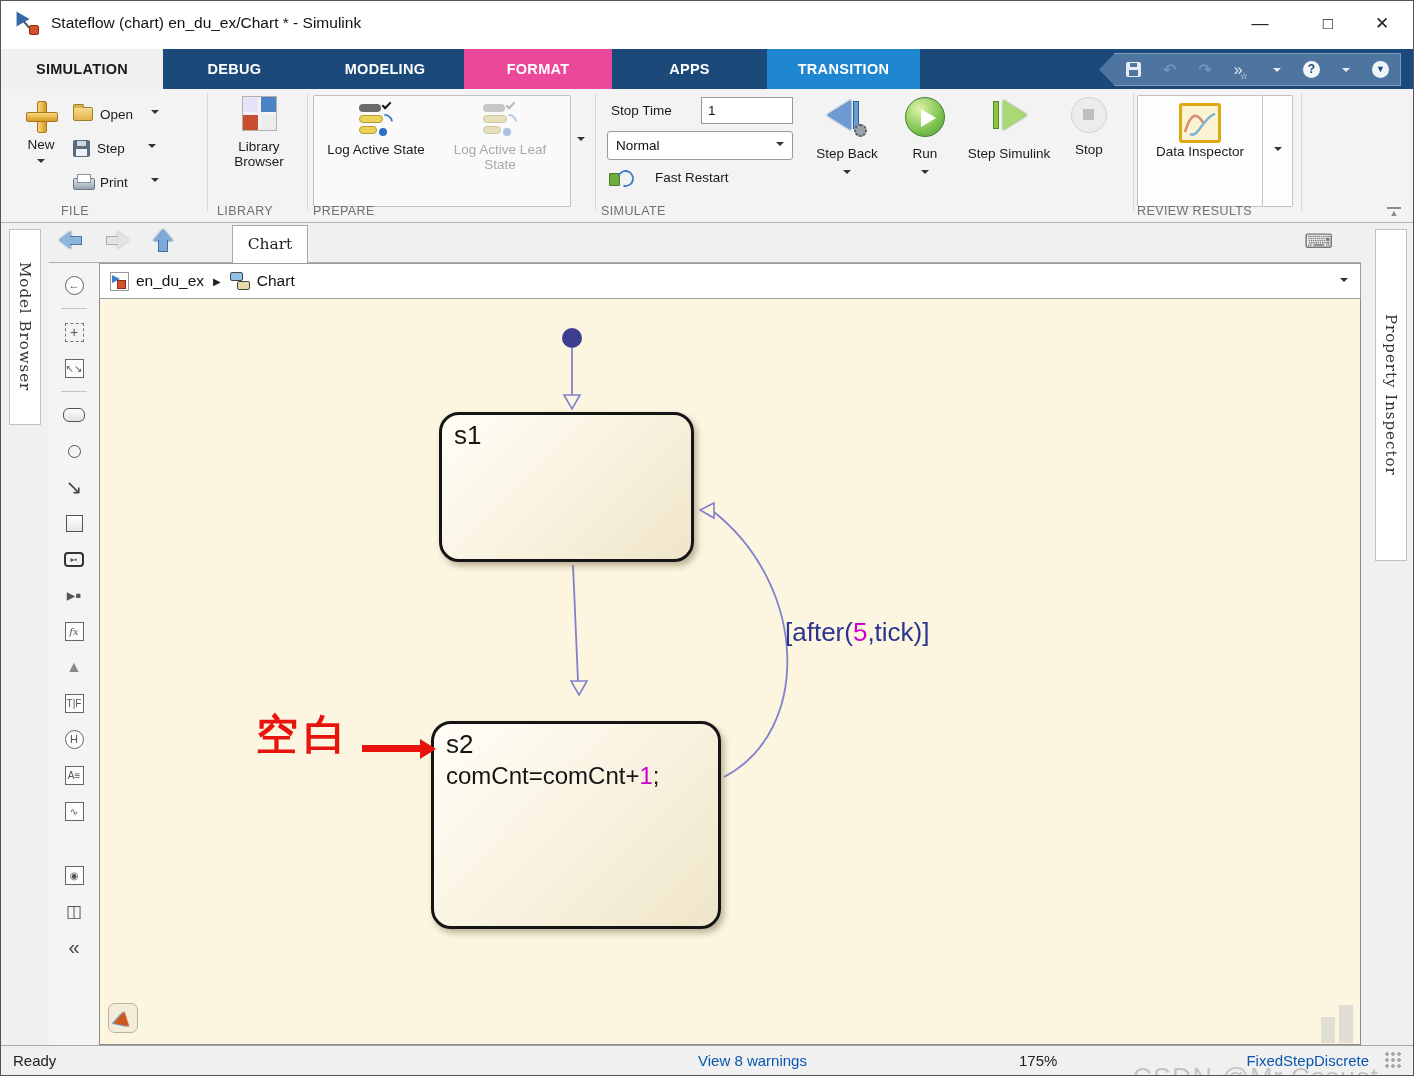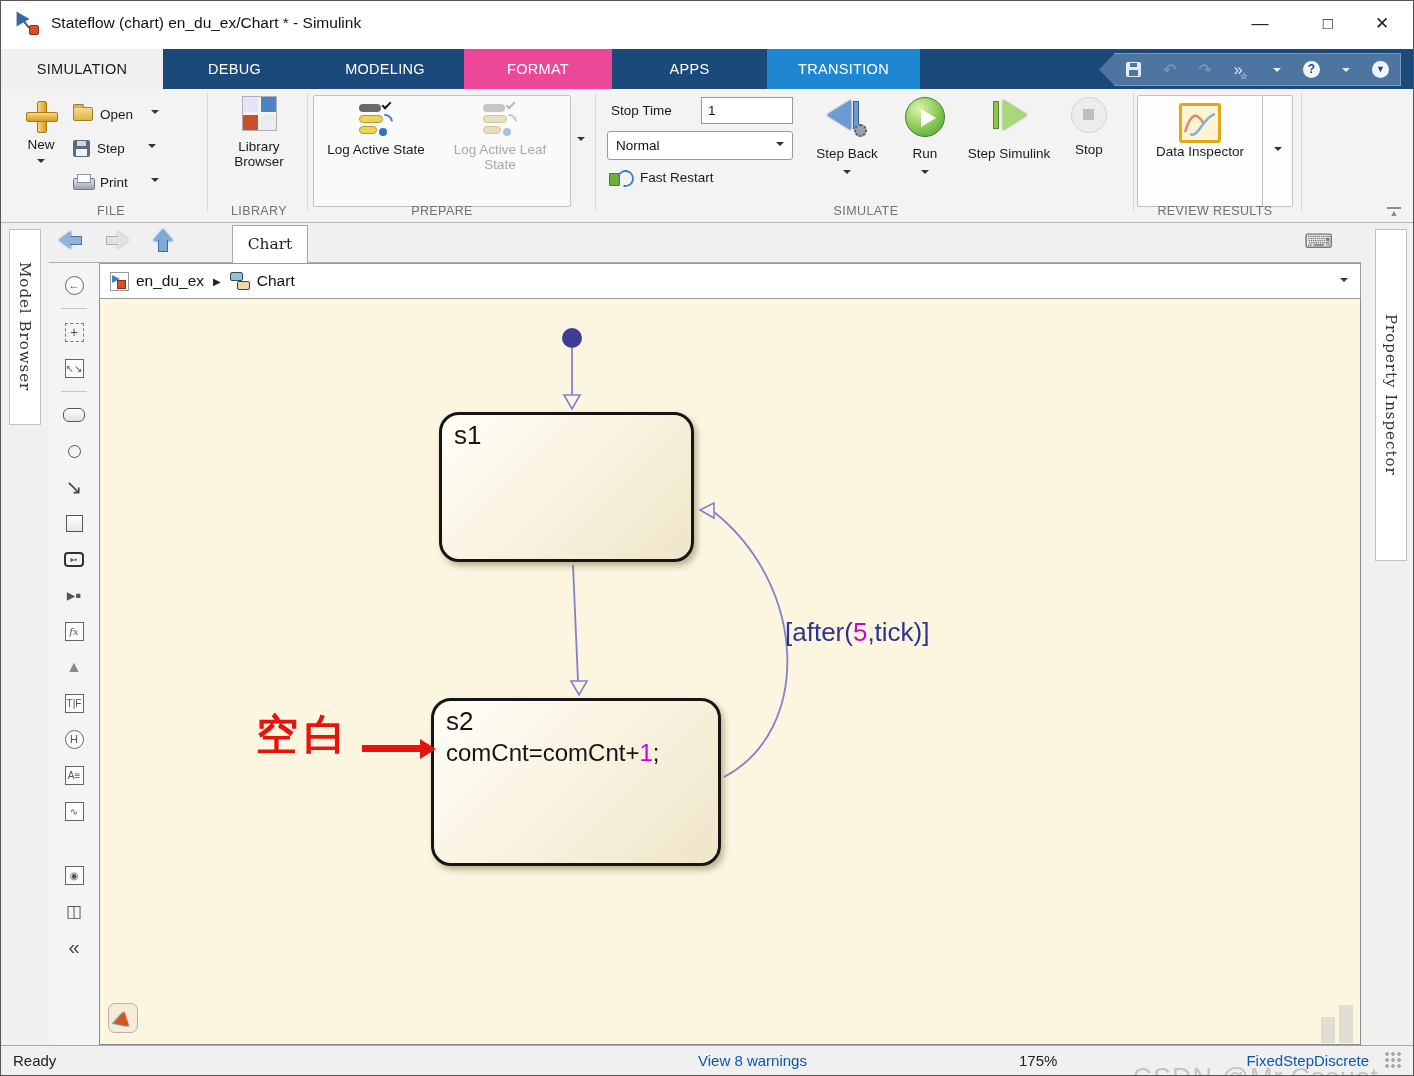--- a/index.html
+++ b/index.html
@@ -12,39 +12,39 @@
   #title-icon .tri{position:absolute;left:0;top:1px;width:0;height:0;border-top:7px solid transparent;border-bottom:7px solid transparent;border-left:12px solid #3f7ec8;}
   #title-icon .tri:before{content:"";position:absolute;left:-13px;top:-8px;width:0;height:0;border-top:8px solid transparent;border-bottom:8px solid transparent;border-left:14px solid rgba(30,60,110,.35);}
   #title-icon .sq{position:absolute;right:2px;bottom:0;width:10px;height:10px;background:#d4502a;border:1.5px solid #8c2f14;border-radius:2px;}
   #title-icon .ln{position:absolute;left:8px;top:8px;width:2px;height:10px;background:#555;transform:rotate(-40deg);}
   #title-text{position:absolute;left:50px;top:13px;font-size:15.5px;color:#111;}
   .winbtn{position:absolute;top:6px;width:46px;height:34px;text-align:center;line-height:34px;font-size:17px;color:#222;}
   #btn-min{right:130px;} #btn-max{right:62px;} #btn-close{right:8px;}
 
   
   #tabrow{position:absolute;left:0;top:48px;width:100%;height:40px;background:#1b4a7a;display:flex;}
-  .rtab{height:40px;line-height:40px;text-align:center;color:#fff;font-size:14.5px;font-weight:normal;letter-spacing:.3px;}
+  .rtab{height:40px;line-height:40px;text-align:center;color:#fff;font-size:14.5px;font-weight:bold;letter-spacing:.3px;}
   .rtab--active{background:#f0f0f0;color:#1a1a1a;}
   .rtab--format{background:#ec4899;}
   .rtab--transition{background:#1f86d2;}
   #qat{position:absolute;right:12px;top:52px;width:302px;height:33px;background:#4d759f;border:1px solid #7b9cbd;border-left:none;display:flex;align-items:center;justify-content:space-around;padding-left:16px;clip-path:polygon(16px 0,100% 0,100% 100%,16px 100%,0 50%);}
   .qat-glyph{color:#dfe8f2;font-size:16px;line-height:1;}
   .qat-dim{color:#7e9cba;}
   .mini-floppy{width:15px;height:15px;background:#e4ebf4;border-radius:2px;position:relative;}
   .mini-floppy:before{content:"";position:absolute;left:3px;bottom:1px;width:9px;height:6px;background:#51759d;}
   .mini-floppy:after{content:"";position:absolute;left:4px;top:1px;width:7px;height:4px;background:#51759d;}
   .qat-star{font-size:9px;position:relative;top:4px;left:-3px;color:#fff;}
   .caret-w{width:0;height:0;border:4px solid transparent;border-top-color:#e8eef5;margin-top:4px;}
   .qat-help{width:17px;height:17px;border-radius:50%;background:#f2f6fa;color:#27496e;font-size:12px;font-weight:bold;text-align:center;line-height:17px;}
   .qat-park{width:17px;height:17px;border-radius:50%;background:#eef3f8;color:#1b4a7a;font-size:9px;text-align:center;line-height:17px;}
 
   
   #ribbon{position:absolute;left:0;top:88px;width:100%;height:134px;background:#f3f3f3;border-bottom:1px solid #b5b5b5;}
   .vsep{position:absolute;top:4px;width:1px;height:118px;background:#d8d8d8;}
-  .grp-label{position:absolute;bottom:4px;font-size:12.5px;color:#707070;letter-spacing:.4px;text-align:center;}
+  .grp-label{position:absolute;bottom:4px;font-size:12.5px;color:#707070;letter-spacing:.4px;}
   .lbl{font-size:13.5px;color:#1a1a1a;}
   .lbl-dim{color:#a8a8a8;}
   .caret{width:0;height:0;border:4.5px solid transparent;border-top-color:#333;display:inline-block;}
 
   
   #btn-new{position:absolute;left:14px;top:8px;width:52px;height:98px;text-align:center;}
   .ico-plus{position:relative;display:inline-block;width:30px;height:30px;margin-top:4px;}
   .ico-plus:before{content:"";position:absolute;left:11px;top:0;width:8px;height:30px;background:linear-gradient(90deg,#f6d879,#d99a26);border:1px solid #a8761c;border-radius:2px;}
   .ico-plus:after{content:"";position:absolute;left:0;top:11px;width:30px;height:8px;background:linear-gradient(180deg,#f6d879,#d99a26);border:1px solid #a8761c;border-radius:2px;}
   .file-row{position:absolute;left:72px;width:128px;height:26px;display:flex;align-items:center;gap:7px;}
@@ -78,21 +78,21 @@
   .ico-log .dot{position:absolute;right:8px;bottom:2px;width:8px;height:8px;border-radius:50%;background:#2f6fc4;}
   .ico-log .arc{position:absolute;right:2px;bottom:8px;width:16px;height:16px;border:2.5px solid transparent;border-top-color:#3f82d2;border-radius:50%;transform:rotate(40deg);}
   .ico-log--dim .b1{background:#c6c6c6;} .ico-log--dim .b2,.ico-log--dim .b3{background:#e7e0bd;border-color:#cfc79f;}
   .ico-log--dim .chk{border-color:#b5b5b5;} .ico-log--dim .dot{background:#a9c2df;} .ico-log--dim .arc{border-top-color:#b3cae2;}
   #prepare-caret{position:absolute;left:576px;top:48px;}
 
   
   #stoptime-label{position:absolute;left:610px;top:14px;font-size:13.5px;color:#1a1a1a;}
   #stoptime-input{position:absolute;left:700px;top:8px;width:92px;height:27px;border:1px solid #9a9a9a;background:#fff;font-size:13.5px;padding:0 6px;color:#111;}
   #mode-select{position:absolute;left:606px;top:42px;width:186px;height:29px;background:#fff;border:1px solid #9a9a9a;border-radius:3px;font-size:13.5px;color:#111;display:flex;align-items:center;justify-content:space-between;padding:0 8px;}
-  #fast-restart{position:absolute;left:608px;top:80px;display:flex;align-items:center;gap:7px;}
+  #fast-restart{position:absolute;left:608px;top:80px;display:flex;align-items:center;gap:22px;}
   .ico-fr{position:relative;width:24px;height:17px;}
   .ico-fr:before{content:"";position:absolute;left:0;top:4px;width:9px;height:11px;background:#6fae3e;border:1px solid #4c7e26;border-radius:1px;}
   .ico-fr:after{content:"";position:absolute;left:8px;top:1px;width:13px;height:13px;border:2.5px solid #3f7ec8;border-left-color:transparent;border-radius:50%;transform:rotate(-30deg);}
   .sim-btn{position:absolute;top:8px;text-align:center;}
   .sim-lbl{font-size:13.5px;color:#1a1a1a;line-height:1.45;margin-top:3px;}
   .ico-stepback{position:relative;width:44px;height:40px;display:inline-block;}
   .ico-stepback .t{position:absolute;left:2px;top:3px;width:0;height:0;border-top:15px solid transparent;border-bottom:15px solid transparent;border-right:24px solid #6b9bd2;filter:drop-shadow(0 0 1px #2d5e96);}
   .ico-stepback .bar{position:absolute;left:28px;top:4px;width:6px;height:28px;background:#6b9bd2;border:1px solid #2d5e96;}
   .ico-stepback .gear{position:absolute;right:2px;bottom:0;width:13px;height:13px;border-radius:50%;background:#9aa2ab;border:2px dotted #4d555e;}
   .ico-run{position:relative;display:inline-block;width:40px;height:40px;border-radius:50%;background:radial-gradient(circle at 35% 30%,#dff3a8,#7cc24f 60%,#4f9a3e);border:1.5px solid #3e7e31;}
@@ -419,21 +419,21 @@
       <line x1="473" y1="266" x2="478" y2="382" stroke="#8282cc" stroke-width="1.8"></line>
       <path d="M471 382 L479 396 L487 382 Z" fill="#fcf5e0" stroke="#8282cc" stroke-width="1.6"></path>
       <path d="M624 478 C712 432 708 288 614 213" fill="none" stroke="#8282cc" stroke-width="1.8"></path>
       <path d="M614 204 L600 211 L614 219 Z" fill="#fcf5e0" stroke="#8282cc" stroke-width="1.6"></path>
     </svg>
 
     <div class="state" style="left:339px;top:113px;width:255px;height:150px">
       <div class="state-name">s1</div>
     </div>
 
-    <div class="state" style="left:331px;top:399px;width:290px;height:168px">
+    <div class="state" style="left:331px;top:422px;width:290px;height:208px">
       <div class="state-name">s2</div>
       <div class="state-body"><span>comCnt=comCnt+</span><span class="hl-magenta">1</span><span>;</span></div>
     </div>
 
     <div id="trans-label"><span>[after(</span><span class="hl-magenta">5</span><span>,tick)]</span></div>
 
     <div id="annot-text">空白</div>
     <div id="annot-arrow">
         <span class="shaft"></span>
         <span class="head"></span>

